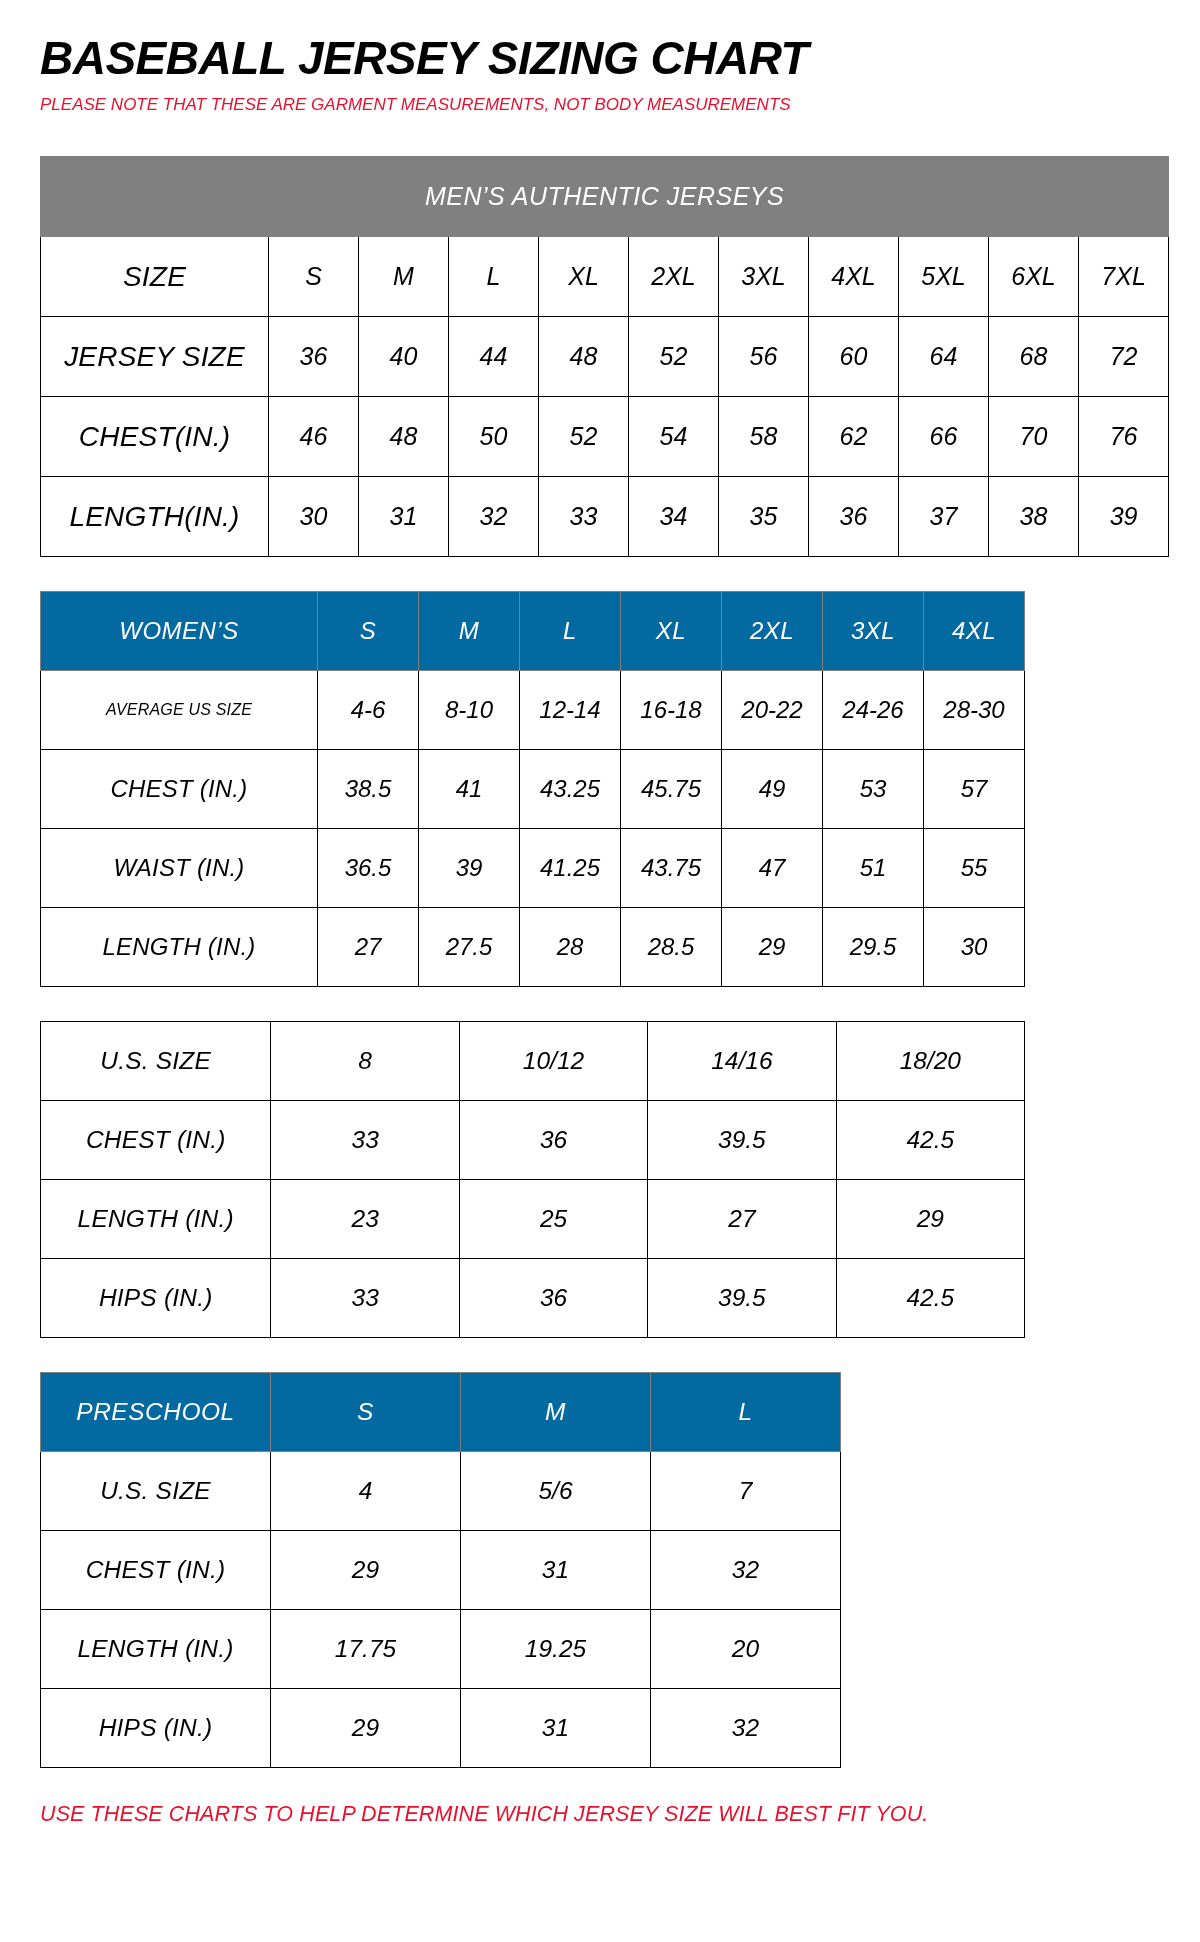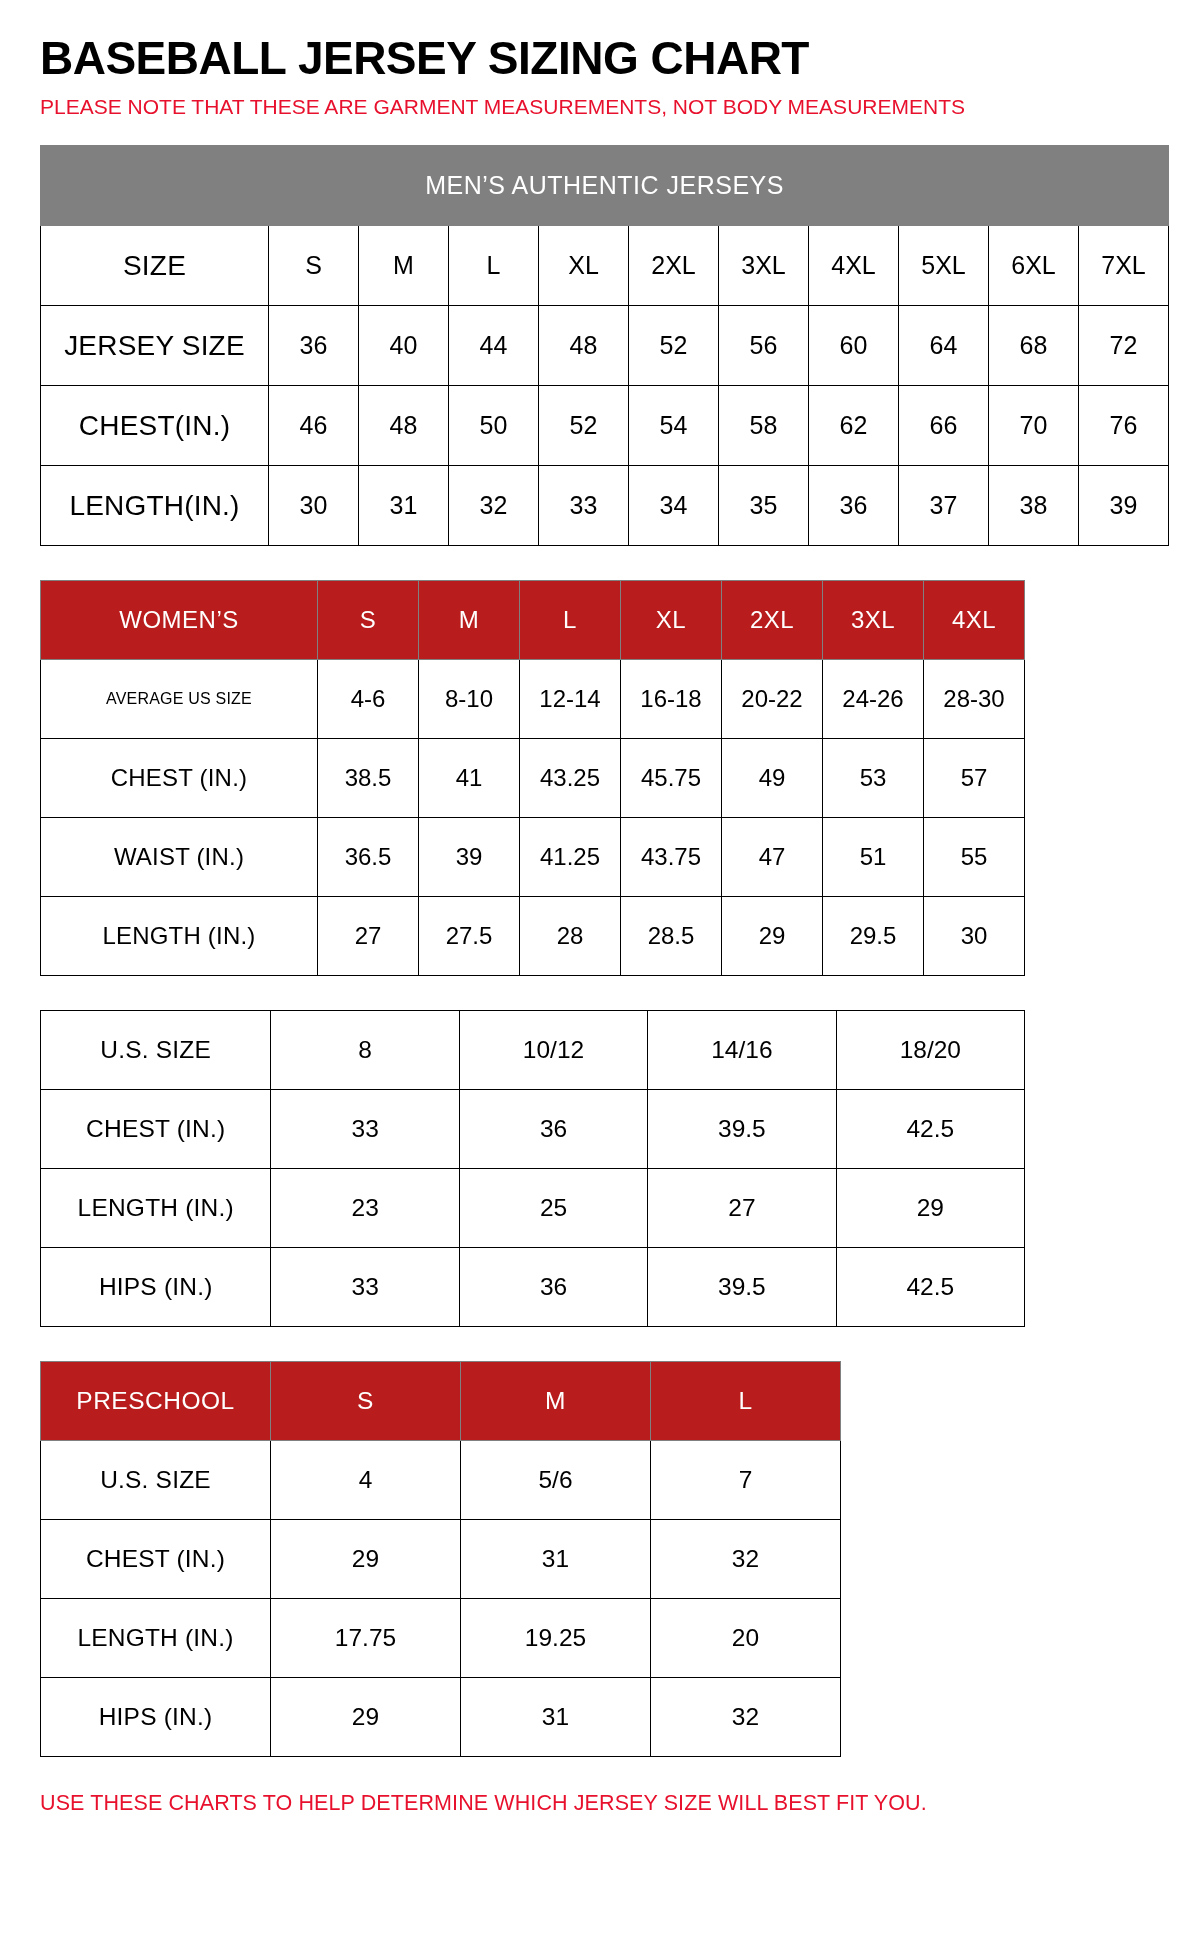--- a/index.html
+++ b/index.html
@@ -11,34 +11,35 @@
     width: 1200px;
     min-height: 1942px;
     font-family: "Liberation Sans", sans-serif;
     color: #000000;
     -webkit-font-smoothing: antialiased;
   }
   .page {
     width: 1200px;
     box-sizing: border-box;
     padding: 28px 40px 20px 40px;
+    font-style: italic;
   }
   h1.title {
     font-size: 46px;
     font-weight: bold;
     letter-spacing: -0.5px;
     margin: 6px 0 12px 0;
     line-height: 1.05;
     color: #000;
   }
   .note {
     color: #e8112d;
-    font-size: 21px;
+    font-size: 17px;
     line-height: 1.28;
-    margin: 0 0 24px 0;
+    margin: 0 0 40px 0;
     max-width: 1080px;
   }
   table {
     border-collapse: collapse;
     margin-bottom: 34px;
     table-layout: fixed;
   }
   table td, table th {
     border: 1px solid #000000;
     text-align: center;
@@ -52,21 +53,21 @@
   }
   .banner-row td {
     background: #808080;
     color: #ffffff;
     font-size: 29px;
     letter-spacing: 0.5px;
     border: 1px solid #808080;
     height: 78px;
   }
   .hdr-cell {
-    background: #b91c1c;
+    background: #0369a1;
     color: #ffffff;
     border: 1px solid #808080 !important;
     font-size: 25px;
     letter-spacing: 0.5px;
   }
   .rowlabel {
     font-size: 23.5px;
     letter-spacing: 0.2px;
   }
   

